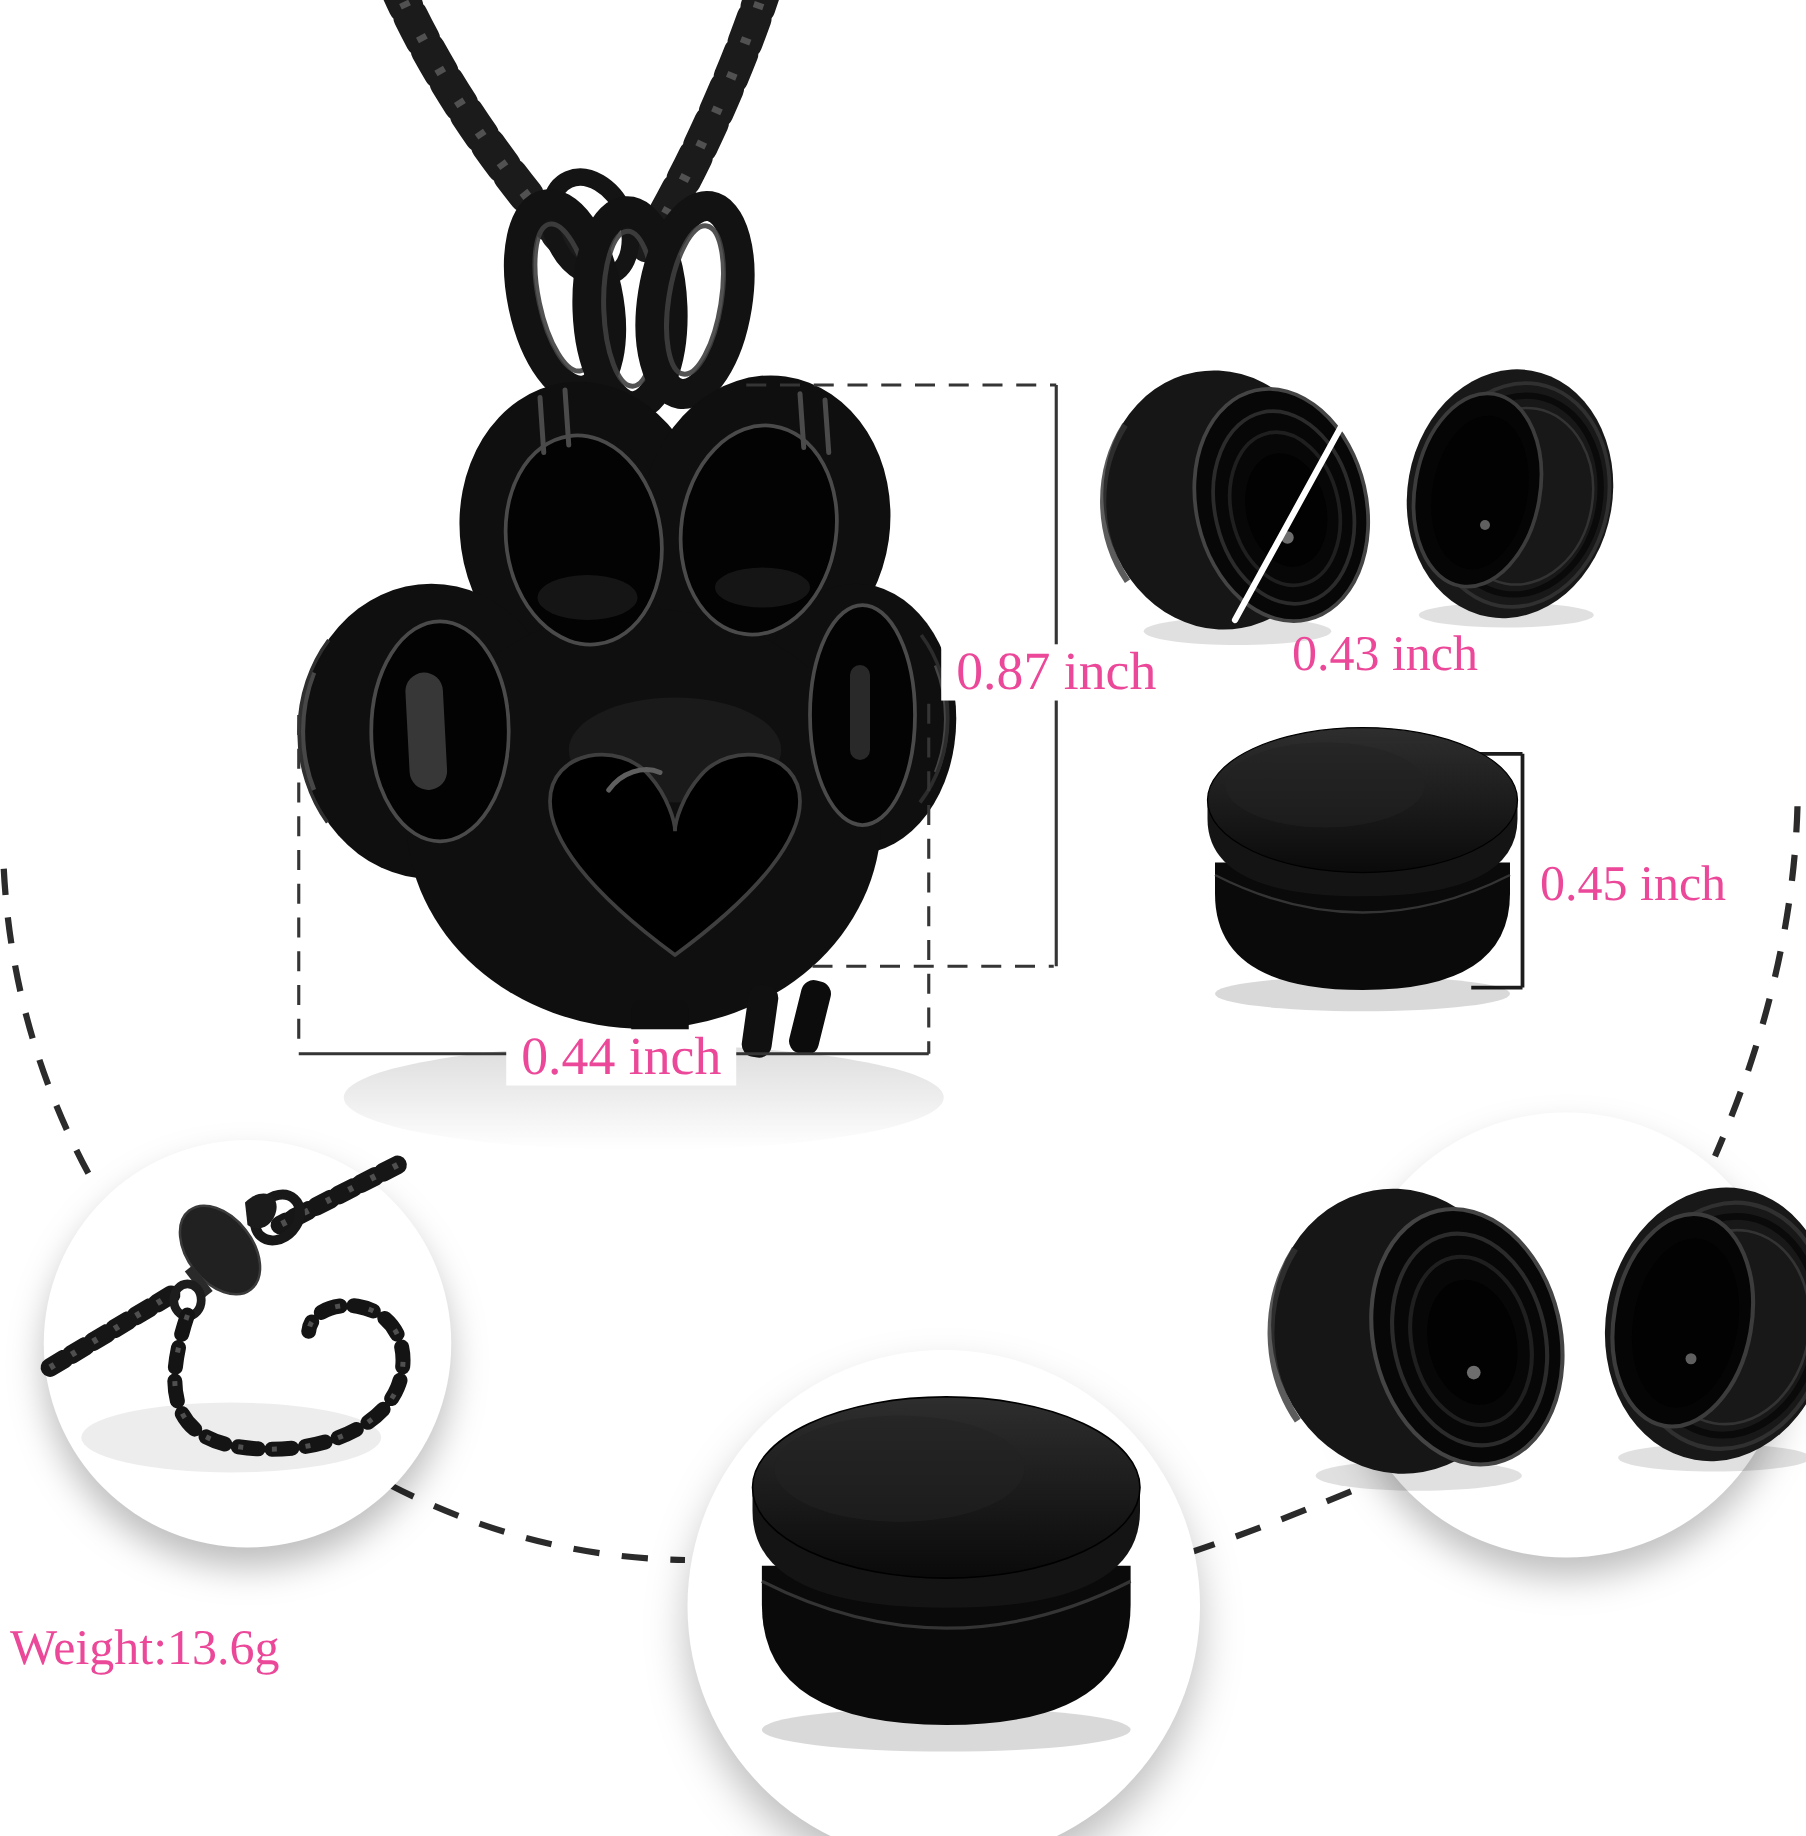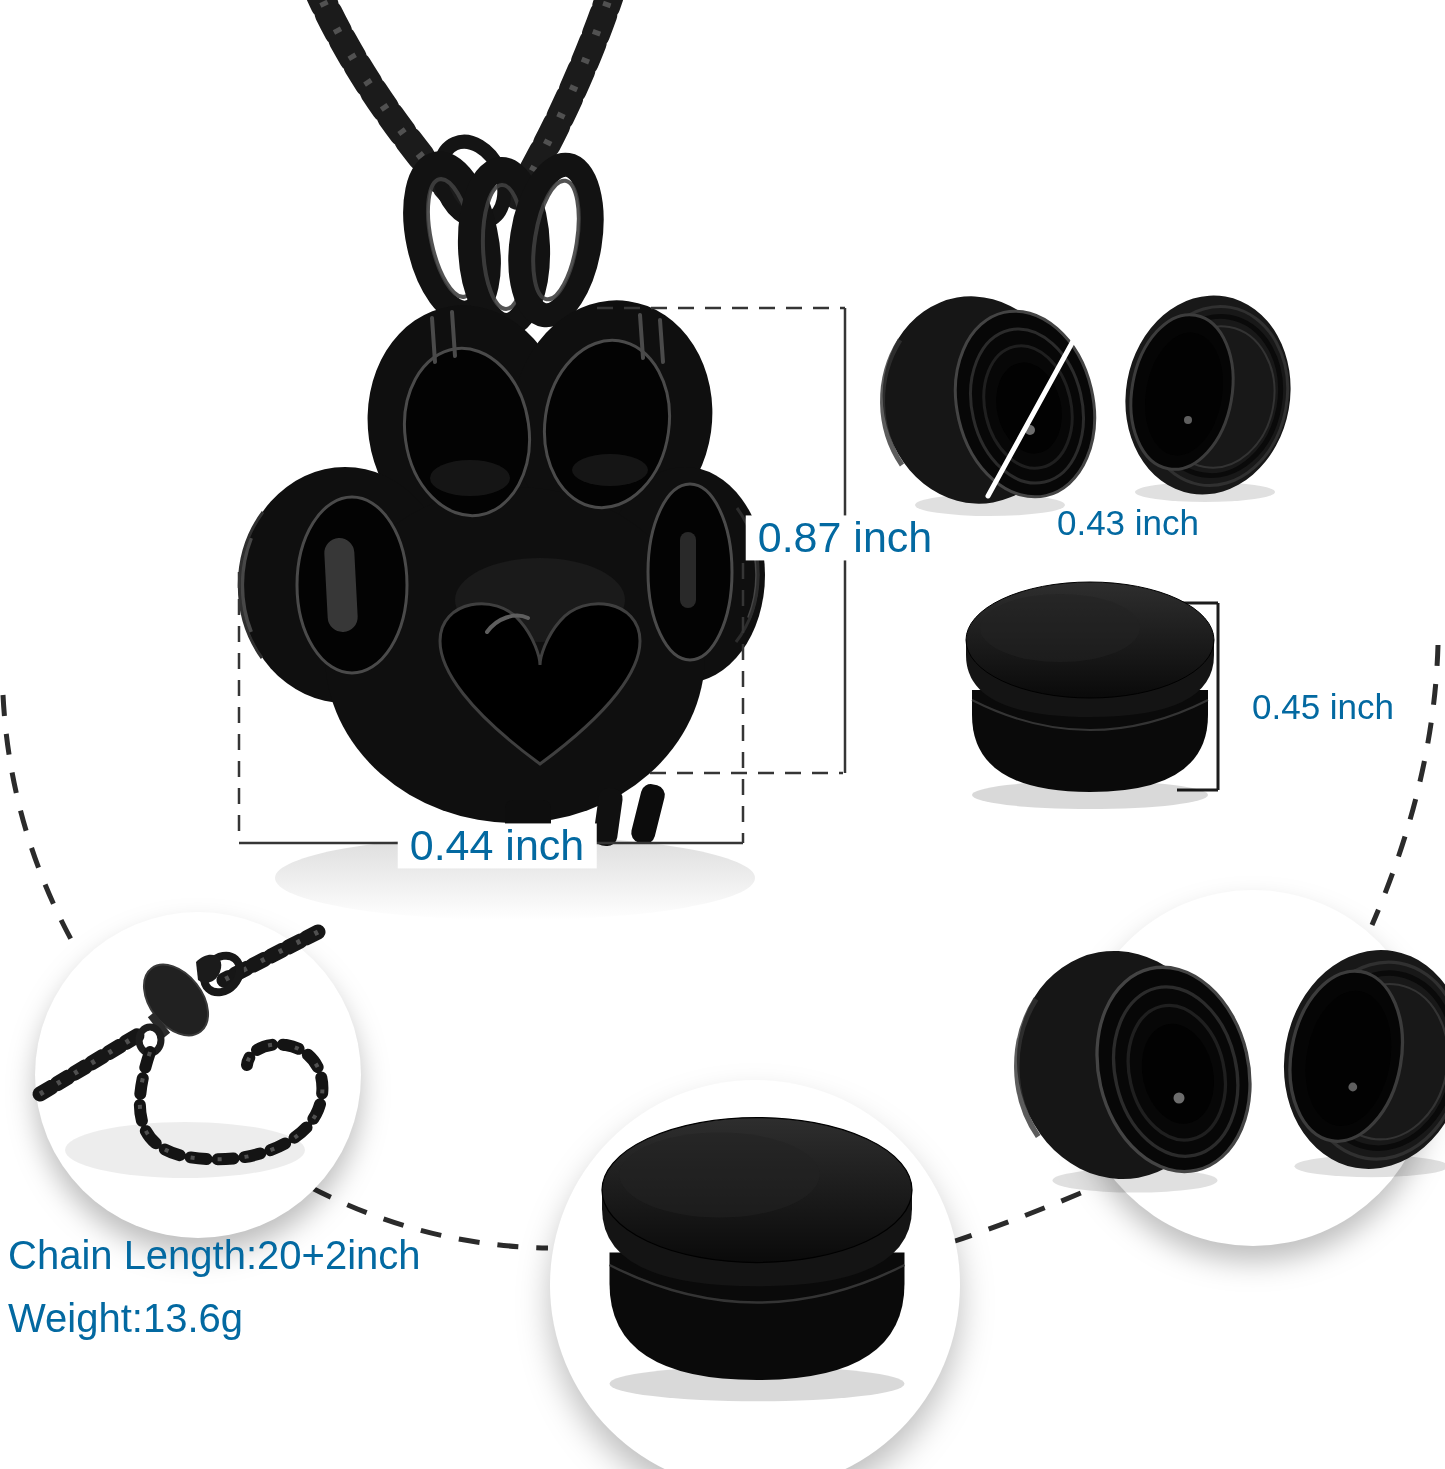--- a/index.html
+++ b/index.html
@@ -2,28 +2,28 @@
 <html><head>
 <meta charset="utf-8">
 <style>
   html,body{margin:0;padding:0;background:#fff;}
   .canvas{
     position:relative;width:1445px;height:1469px;background:#ffffff;
     overflow:hidden;font-family:"Liberation Serif","DejaVu Serif",serif;
   }
   .art{position:absolute;left:0;top:0;}
   .label{
-    position:absolute;color:#0369a1;white-space:nowrap;line-height:1.05;
-    font-family:Liberation Sans, sans-serif;
+    position:absolute;color:#ec4899;white-space:nowrap;line-height:1.05;
+    font-family:Liberation Serif, serif;
   }
   .centered{transform:translate(-50%,-50%);}
   .vcentered{transform:translateY(-50%);}
   .masked{background:#ffffff;padding:0 12px;}
   .fs43{font-size:43px;}
-  .fs41{font-size:35px;margin-left:20px;}
+  .fs41{font-size:40px;}
   .fs40{font-size:40px;}
   .fs42{font-size:42px;}
 </style>
 </head>
 <body>
 
 <div class="canvas">
 
   <svg class="art" width="1445" height="1469" viewBox="0 0 1445 1469">
     <defs>
@@ -167,18 +167,17 @@
   </svg>
 
   <div class="label fs43 centered masked" style="left:845px;top:538px;">0.87 inch</div>
 
   <div class="label fs43 centered masked" style="left:497px;top:846px;">0.44 inch</div>
 
   <div class="label fs41 centered" style="left:1108px;top:523px;">0.43 inch</div>
 
   <div class="label fs41 vcentered" style="left:1232px;top:707px;">0.45 inch</div>
 
-  <div class="label fs40" style="left:8px;top:1234px;">Chain Length:20+2inch</div>
 
   <div class="label fs40" style="left:8px;top:1297px;text-align:center;">Weight:13.6g</div>
 
 
 </div>
 
 </body></html>

